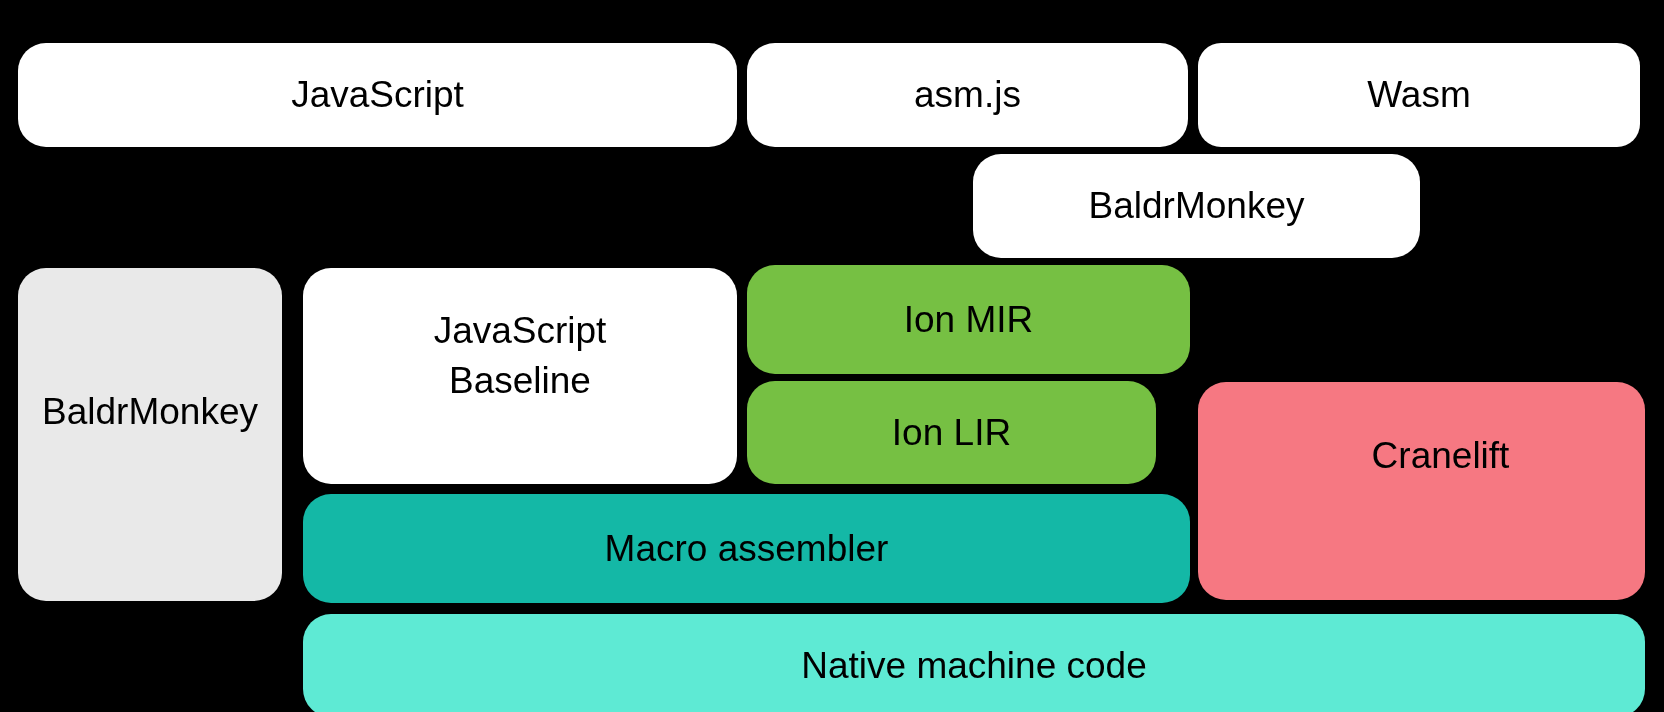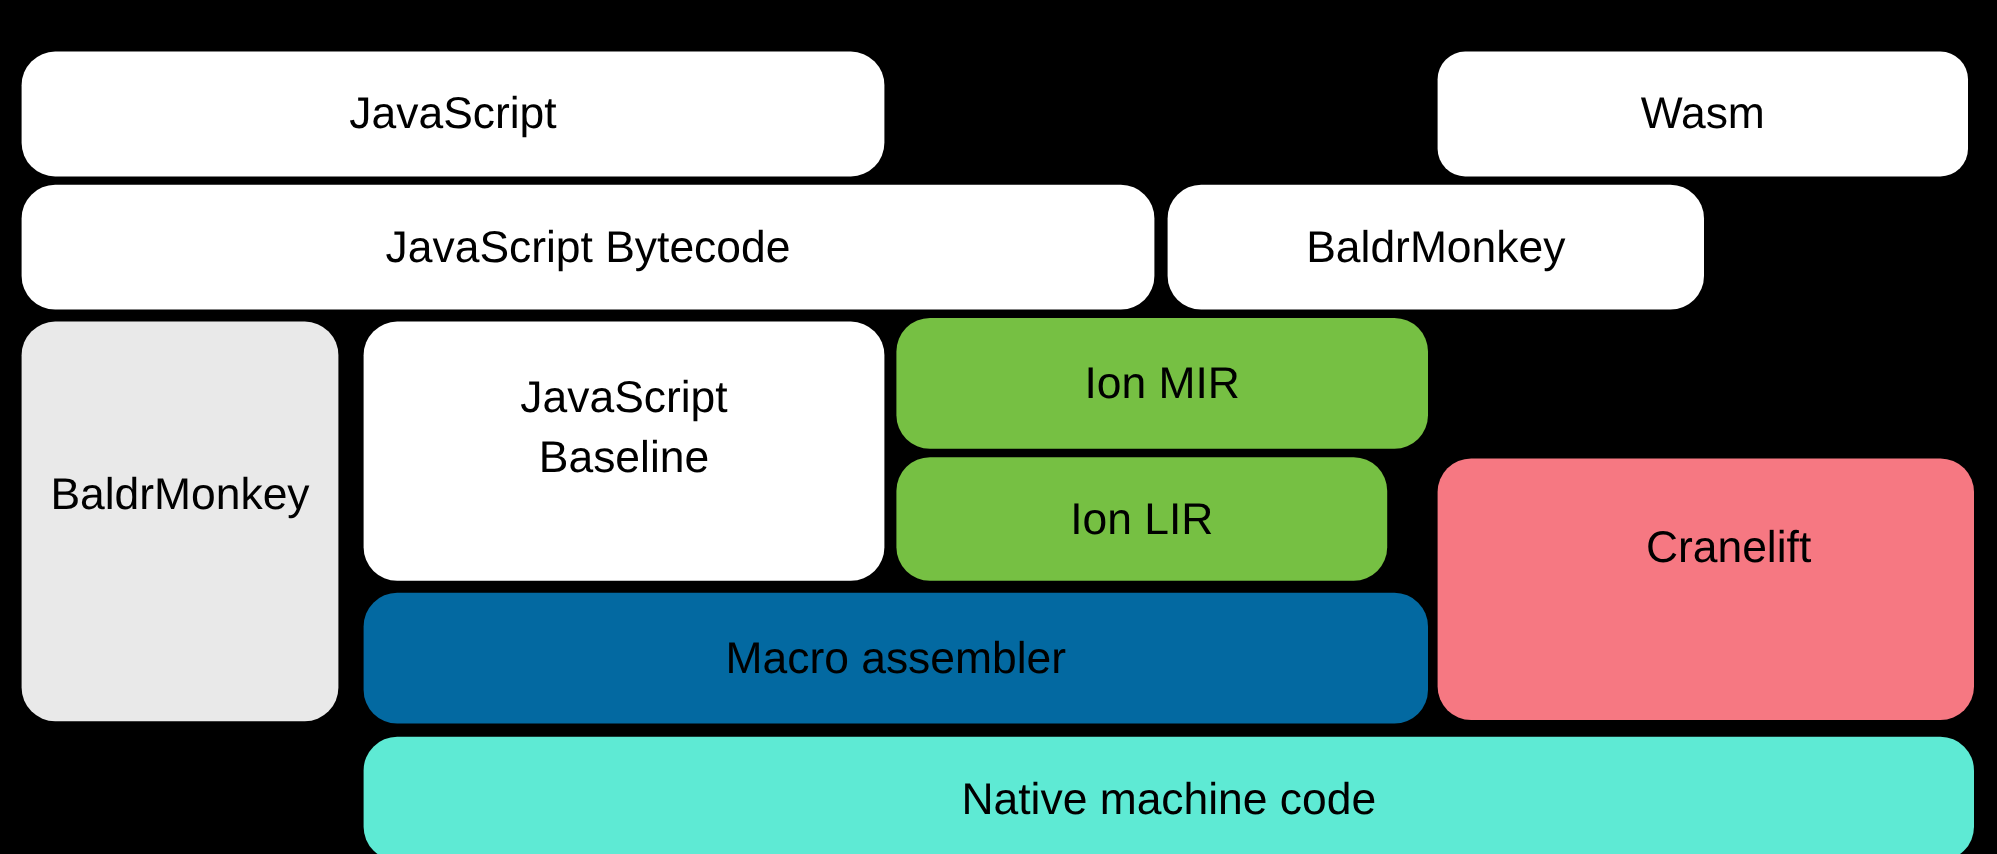--- a/index.html
+++ b/index.html
@@ -45,28 +45,28 @@
 </style>
 </head>
 <body>
 
 <div class="canvas">
 
   <div class="box b-javascript" style="background-color: rgb(255, 255, 255);">
     <span>JavaScript</span>
   </div>
 
+  <div class="box b-asmjs" style="background-color: rgb(255, 255, 255);">
+    <span>asm.js</span>
+  </div>
 
   <div class="box b-wasm" style="background-color: rgb(255, 255, 255); border-radius: 23px;">
     <span>Wasm</span>
   </div>
 
-  <div class="box b-js-bytecode" style="background-color: rgb(255, 255, 255);">
-    <span>JavaScript Bytecode</span>
-  </div>
 
   <div class="box b-baldrmonkey" style="background-color: rgb(255, 255, 255);">
     <span>BaldrMonkey</span>
   </div>
 
   <div class="box b-interpreter" style="background-color: rgb(233, 233, 233);">
     <span>BaldrMonkey</span>
   </div>
 
   <div class="box b-js-baseline" style="background-color: rgb(255, 255, 255);">
@@ -79,21 +79,21 @@
   </div>
 
   <div class="box b-ion-lir" style="background-color: rgb(118, 192, 67);">
     <span>Ion LIR</span>
   </div>
 
   <div class="box b-cranelift" style="background-color: rgb(246, 120, 130); padding-left: 38px;">
     <span>Cranelift</span>
   </div>
 
-  <div class="box b-macro-assembler" style="background-color: #0369a1;">
+  <div class="box b-macro-assembler" style="background-color: #14b8a6;">
     <span>Macro assembler</span>
   </div>
 
   <div class="box b-native-machine" style="background-color: #5eead4;">
     <span>Native machine code</span>
   </div>
 
 </div>
 
 </body></html>

